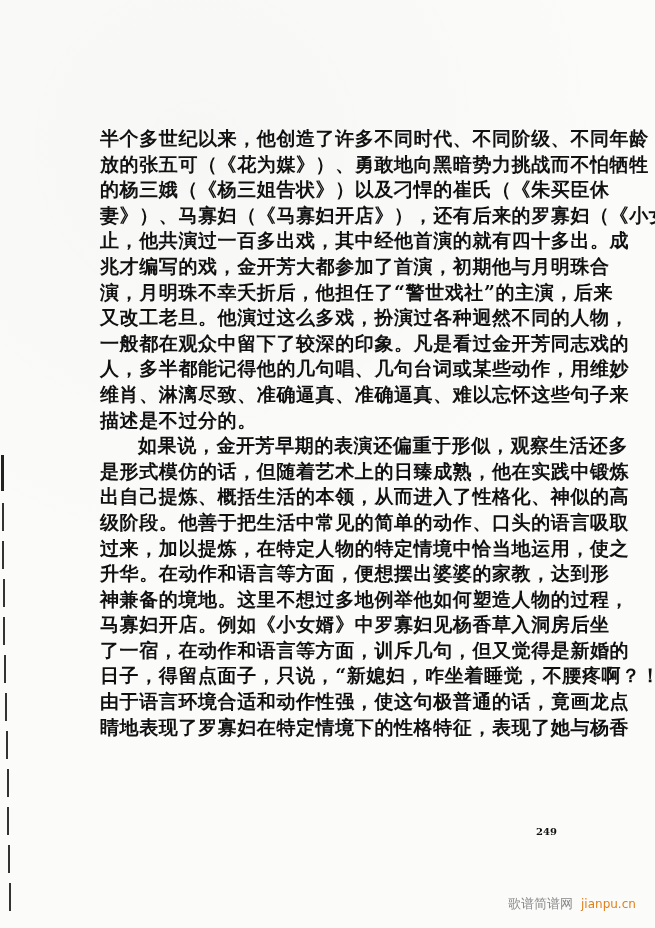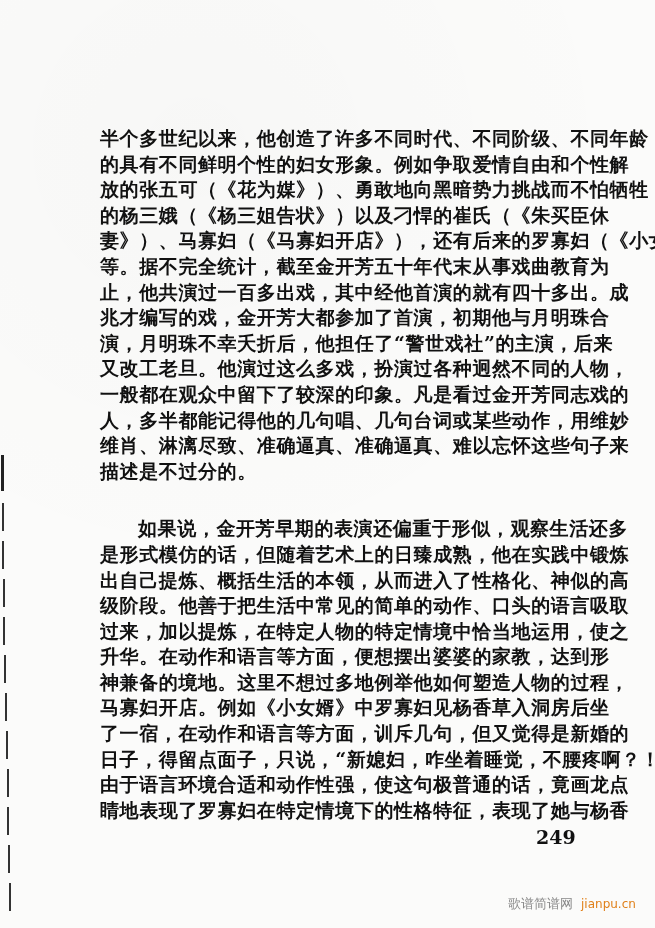--- a/index.html
+++ b/index.html
@@ -25,25 +25,25 @@
       height: 25.6px;
       line-height: 25.6px;
       font-size: 19px;
       letter-spacing: 0.6px;
       white-space: nowrap;
       text-align: justify;
       text-align-last: justify;
       font-weight: bold;
     }
     .line.last { text-align-last: left; }
-    .line.indent { padding-left: 38px; margin-top: 32px; }
+    .line.indent { padding-left: 38px; }
     .page-number {
       position: absolute;
       left: 536px; top: 826px;
-      font-size: 19px; font-weight: bold;
+      font-size: 10px; font-weight: bold;
       font-family: "DejaVu Serif", serif;
     }
     .binding-marks {
       position: absolute; left: 0; top: 455px; width: 14px; height: 470px;
     }
     .mark {
       position: absolute; width: 2px; height: 28px; background: #333;
     }
     .watermark {
       position: absolute; left: 508px; top: 895px;
@@ -53,25 +53,23 @@
     }
     .watermark .wm-domain { color: #e0801a; margin-left: 8px; font-size: 12px; }
   </style>
 </head>
 <body>
 
 <div class="page">
 
   <div class="body-text">
     <div class="line">半个多世纪以来，他创造了许多不同时代、不同阶级、不同年龄</div>
-    <div class="line">的具有不同鲜明个性的妇女形象。例如争取爱情自由和个性解</div>
     <div class="line">放的张五可（《花为媒》）、勇敢地向黑暗势力挑战而不怕牺牲</div>
     <div class="line">的杨三娥（《杨三姐告状》）以及刁悍的崔氏（《朱买臣休</div>
     <div class="line">妻》）、马寡妇（《马寡妇开店》），还有后来的罗寡妇（《小女婿》）、</div>
-    <div class="line">等。据不完全统计，截至金开芳五十年代末从事戏曲教育为</div>
     <div class="line">止，他共演过一百多出戏，其中经他首演的就有四十多出。成</div>
     <div class="line">兆才编写的戏，金开芳大都参加了首演，初期他与月明珠合</div>
     <div class="line">演，月明珠不幸夭折后，他担任了“警世戏社”的主演，后来</div>
     <div class="line">又改工老旦。他演过这么多戏，扮演过各种迥然不同的人物，</div>
     <div class="line">一般都在观众中留下了较深的印象。凡是看过金开芳同志戏的</div>
     <div class="line">人，多半都能记得他的几句唱、几句台词或某些动作，用维妙</div>
     <div class="line">维肖、淋漓尽致、准确逼真、准确逼真、难以忘怀这些句子来</div>
     <div class="line last">描述是不过分的。</div>
     <div class="line indent">如果说，金开芳早期的表演还偏重于形似，观察生活还多</div>
     <div class="line">是形式模仿的话，但随着艺术上的日臻成熟，他在实践中锻炼</div>

